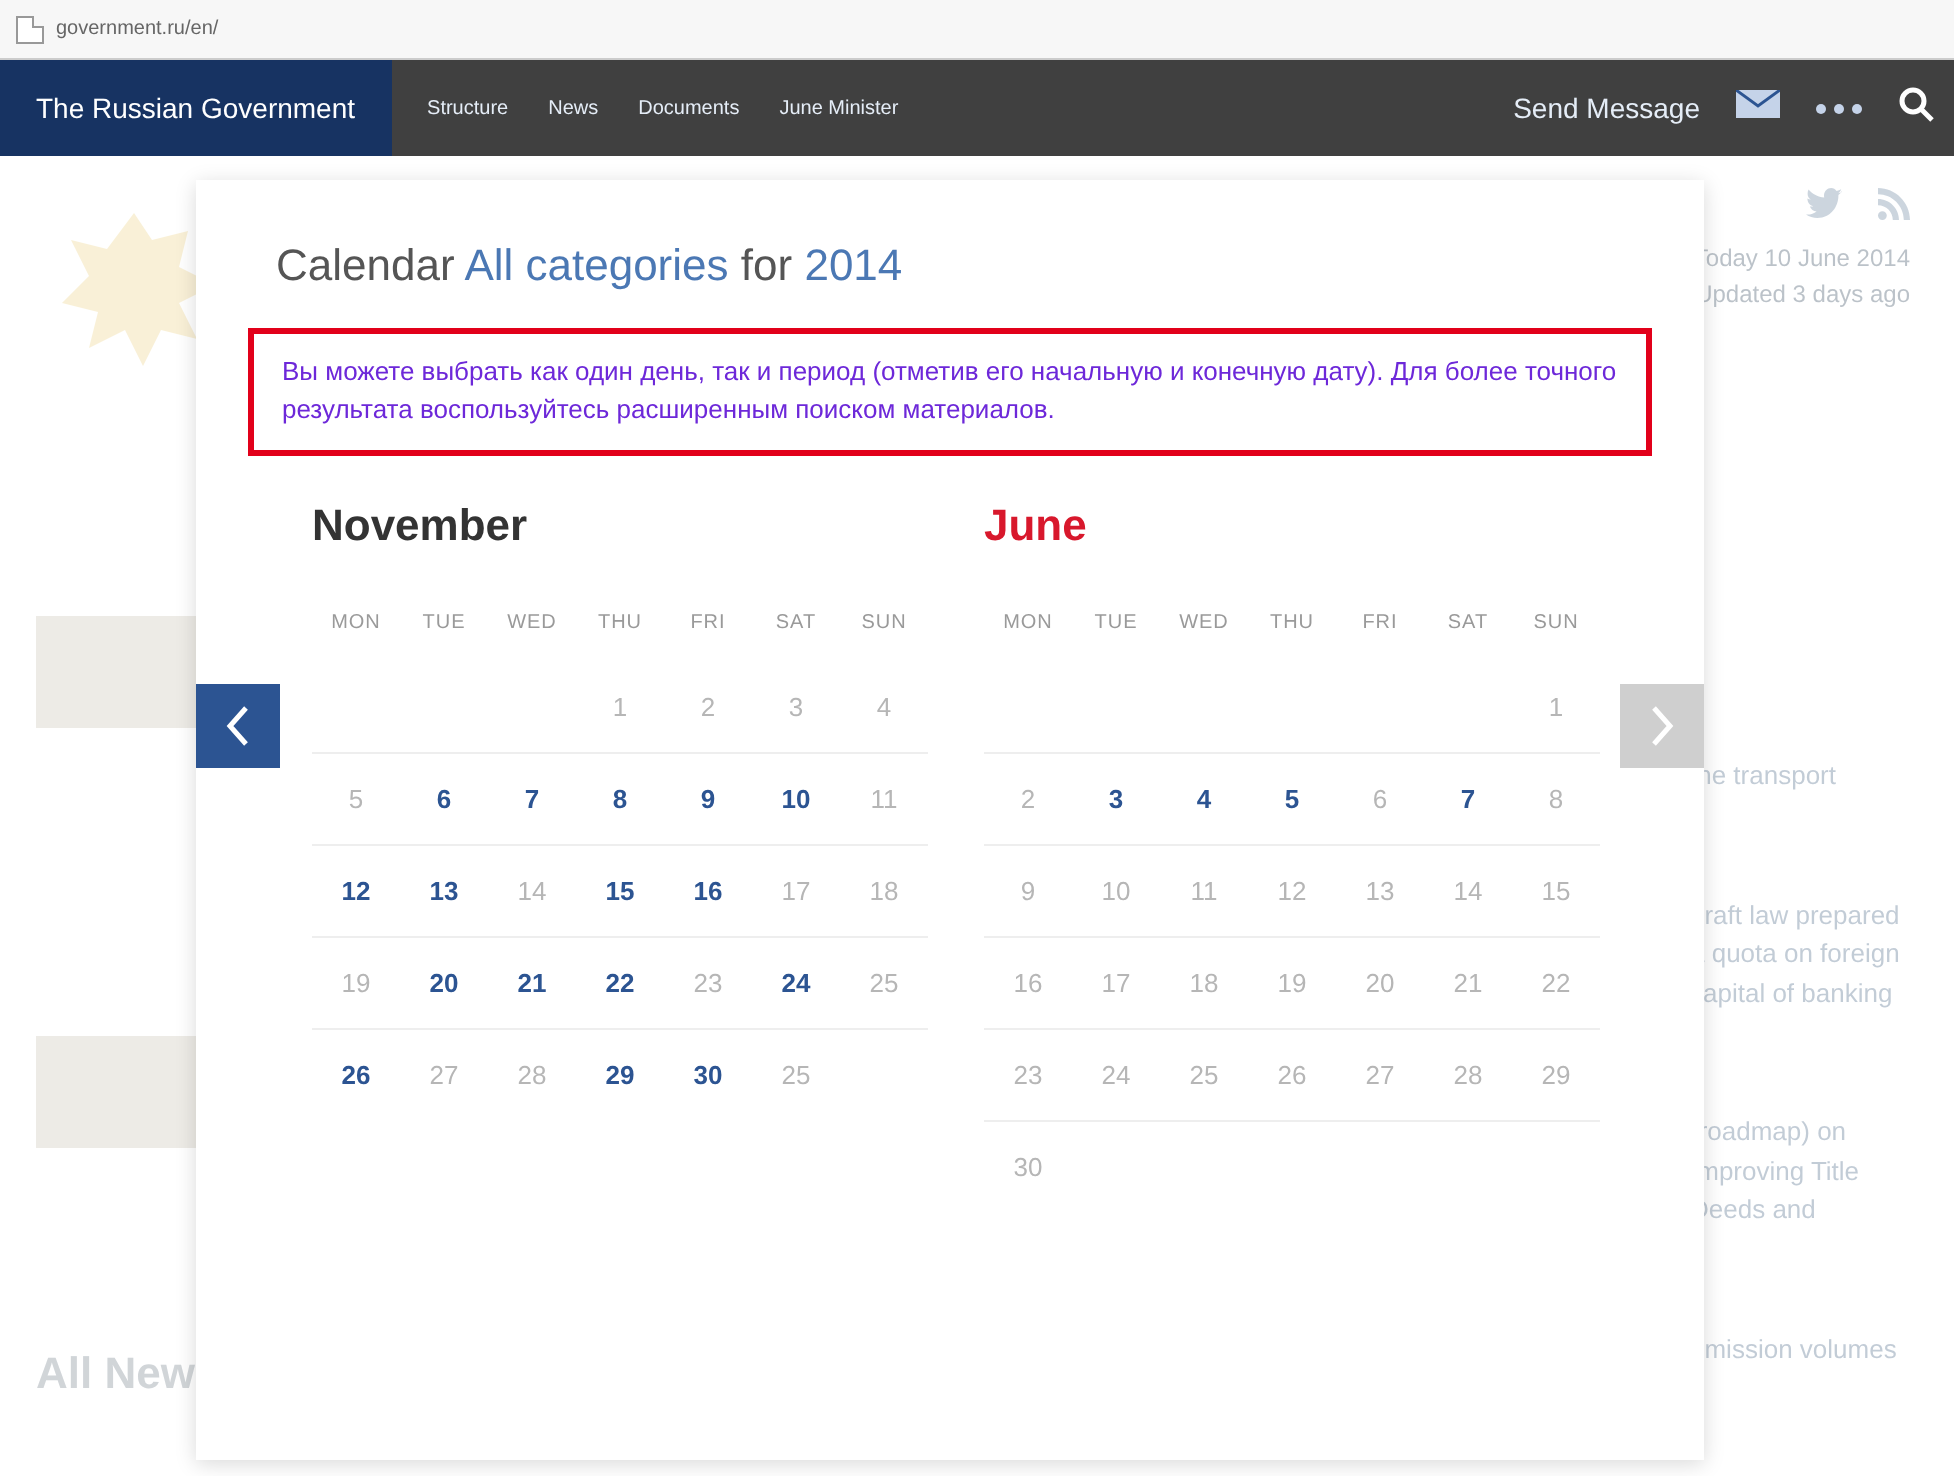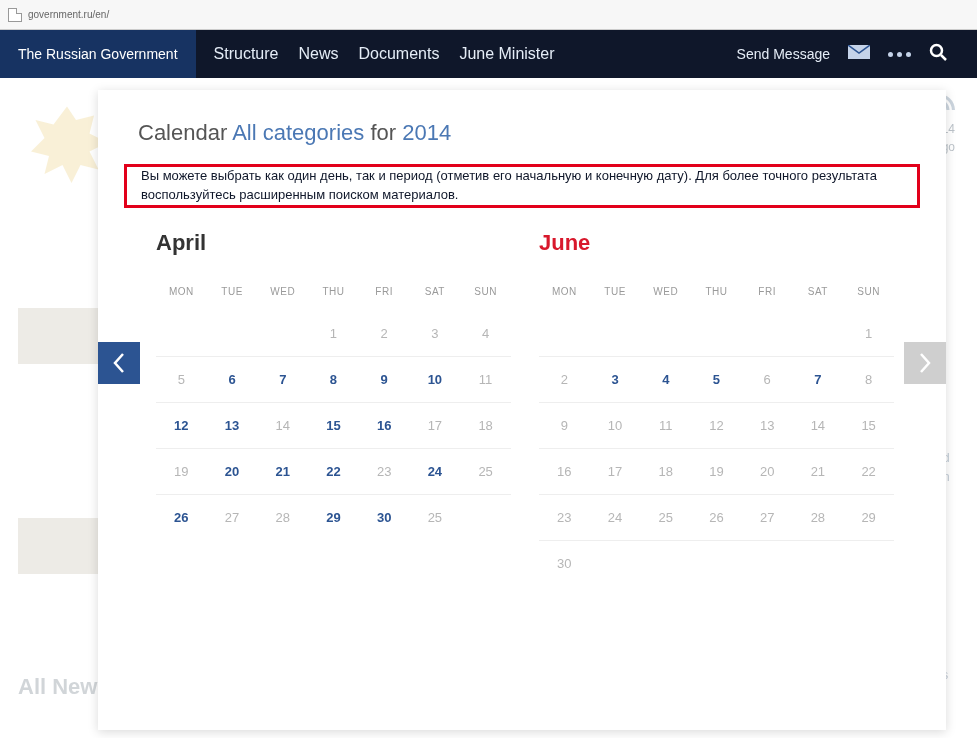--- a/index.html
+++ b/index.html
@@ -3,47 +3,47 @@
 <meta charset="utf-8">
 <style>
   * { margin: 0; padding: 0; box-sizing: border-box; }
   body { font-family: Arial, Helvetica, sans-serif; background: #fff; width: 977px; height: 738px; overflow: hidden; position: relative; }
   
   .browser-bar { height: 30px; border-bottom: 1px solid #ccc; display: flex; align-items: center; padding: 0 8px; background: #f7f7f7; }
   .page-icon { width: 14px; height: 14px; border: 1px solid #999; margin-right: 6px; background: #fff; position: relative; }
   .page-icon::after { content:""; position:absolute; top:-1px; right:-1px; width:5px; height:5px; background:#f7f7f7; border-left:1px solid #999; border-bottom:1px solid #999; }
   .url { font-size: 10px; color: #666; }
   
-  .topnav { background: #0f172a; height: 48px; display: flex; align-items: center; color: #fff; position: relative; }
+  .topnav { background: #404040; height: 48px; display: flex; align-items: center; color: #fff; position: relative; }
   .brand { background: #173362; height: 48px; display: flex; align-items: center; padding: 0 18px; font-size: 14px; white-space: nowrap; }
   .nav-links { display: flex; gap: 20px; padding-left: 18px; }
-  .nav-links span { font-size: 16px; color: #e5edf7; cursor: pointer; }
-  .nav-right { margin-left: auto; display: flex; align-items: center; gap: 18px; padding-right: 30px; }
+  .nav-links span { font-size: 10px; color: #e5edf7; cursor: pointer; }
+  .nav-right { margin-left: auto; display: flex; align-items: center; gap: 18px; padding-right: 10px; }
   .send-msg { font-size: 14px; color: #e5edf7; cursor:pointer; }
   .icon-env { width:22px; height:14px; }
   .icon-dots { display:flex; gap:4px; }
   .icon-dots span { width:5px; height:5px; border-radius:50%; background:#c5d3e9; display:block; }
   .icon-search { width:18px; height:18px; }
 
   .bg-layer { position:absolute; top:78px; left:0; right:0; bottom:0; padding:0; opacity:.45; color:#6b7a88; }
   .bg-status { position:absolute; right:22px; top:42px; text-align:right; font-size:12px; line-height:1.5; }
   .bg-social { position:absolute; right:22px; top:16px; display:flex; gap:18px; }
   .bg-allnews { position:absolute; left:18px; top:596px; font-size:22px; font-weight:bold; color:#9aa3ab; }
   .bg-snippets { position:absolute; right:22px; top:300px; width:110px; font-size:13px; line-height:1.5; color:#7a8fa6; }
   .bg-snippets div { margin-bottom:50px; }
   .bg-emblem { position:absolute; left:22px; top:24px; width:90px; height:90px; }
   .bg-thumb { position:absolute; left:18px; width:90px; height:56px; background:#d8d3c8; }
 
-  .modal { position:absolute; left:98px; top:90px; width:848px; height:640px; background:#fff; box-shadow:0 2px 10px rgba(0,0,0,.15); }
+  .modal { position:absolute; left:98px; top:90px; width:754px; height:640px; background:#fff; box-shadow:0 2px 10px rgba(0,0,0,.15); }
   
   .cal-title { padding:30px 40px 18px 40px; font-size:22px; color:#555; }
   .cal-title .link { color:#4b78b4; cursor:pointer; }
   .cal-title .yr { color:#4b78b4; cursor:pointer; }
   
-  .info-box { margin:0 26px 22px 26px; border:3px solid #e2001a; padding:0 14px; font-size:13px; color:#0f172a; line-height:1.45; }
+  .info-box { margin:0 26px 22px 26px; border:3px solid #e2001a; padding:10px 14px; font-size:13px; color:#6d28d9; line-height:1.45; }
   
   .nav-arrow { width:42px; height:42px; display:flex; align-items:center; justify-content:center; cursor:pointer; }
   .nav-arrow.left { position:absolute; left:0; top:252px; background:#2c5492; }
   .nav-arrow.right { position:absolute; right:0; top:252px; background:#cfcfcf; }
   .nav-arrow svg { width:14px; height:22px; }
   
   .months { display:flex; gap:28px; padding:0 52px 0 58px; }
   .month { flex:1; }
   .month-name { font-size:22px; font-weight:bold; margin-bottom:20px; height:28px; }
   .month-name.curr { color:#d8182c; }
@@ -139,21 +139,21 @@
       </svg>
   </div>
   <div class="nav-arrow right">
     <svg viewBox="0 0 14 22">
         <polyline points="3,2 11,11 3,20" fill="none" stroke="#fff" stroke-width="2.5"></polyline>
       </svg>
   </div>
 
   <div class="months" id="months-container">
       <div class="month">
-        <div class="month-name other">April</div>
+        <div class="month-name other">November</div>
         <table class="cal-table">
           <thead>
             <tr>
               <th>MON</th>
               <th>TUE</th>
               <th>WED</th>
               <th>THU</th>
               <th>FRI</th>
               <th>SAT</th>
               <th>SUN</th>

